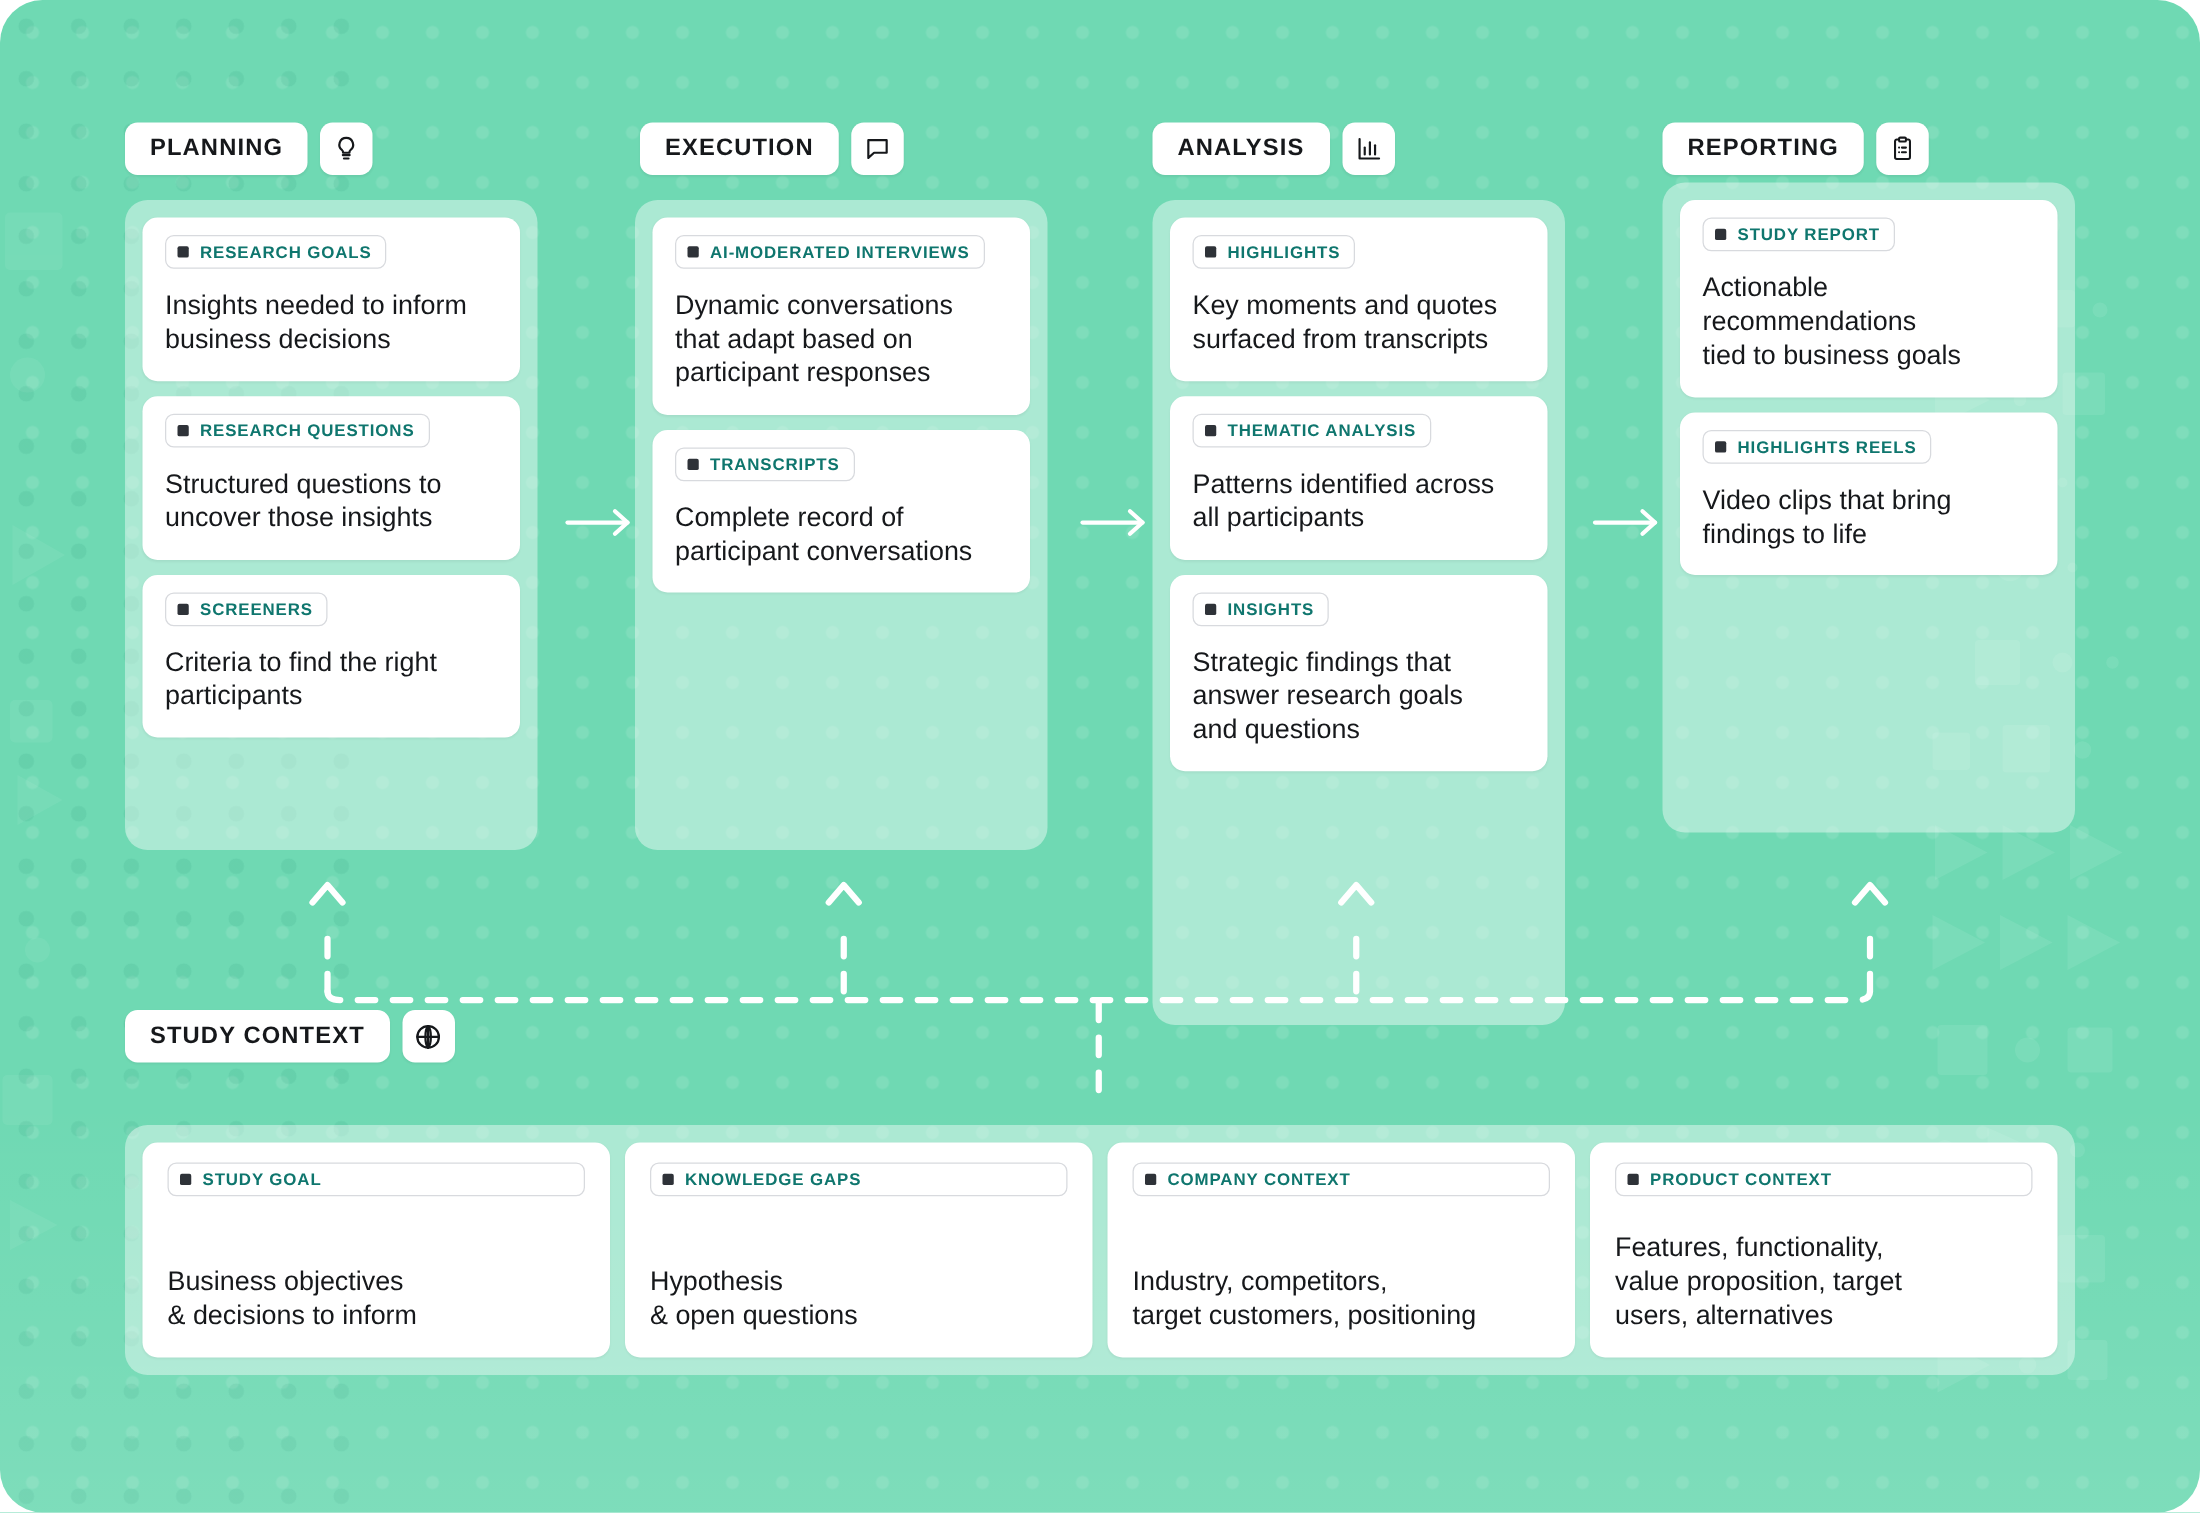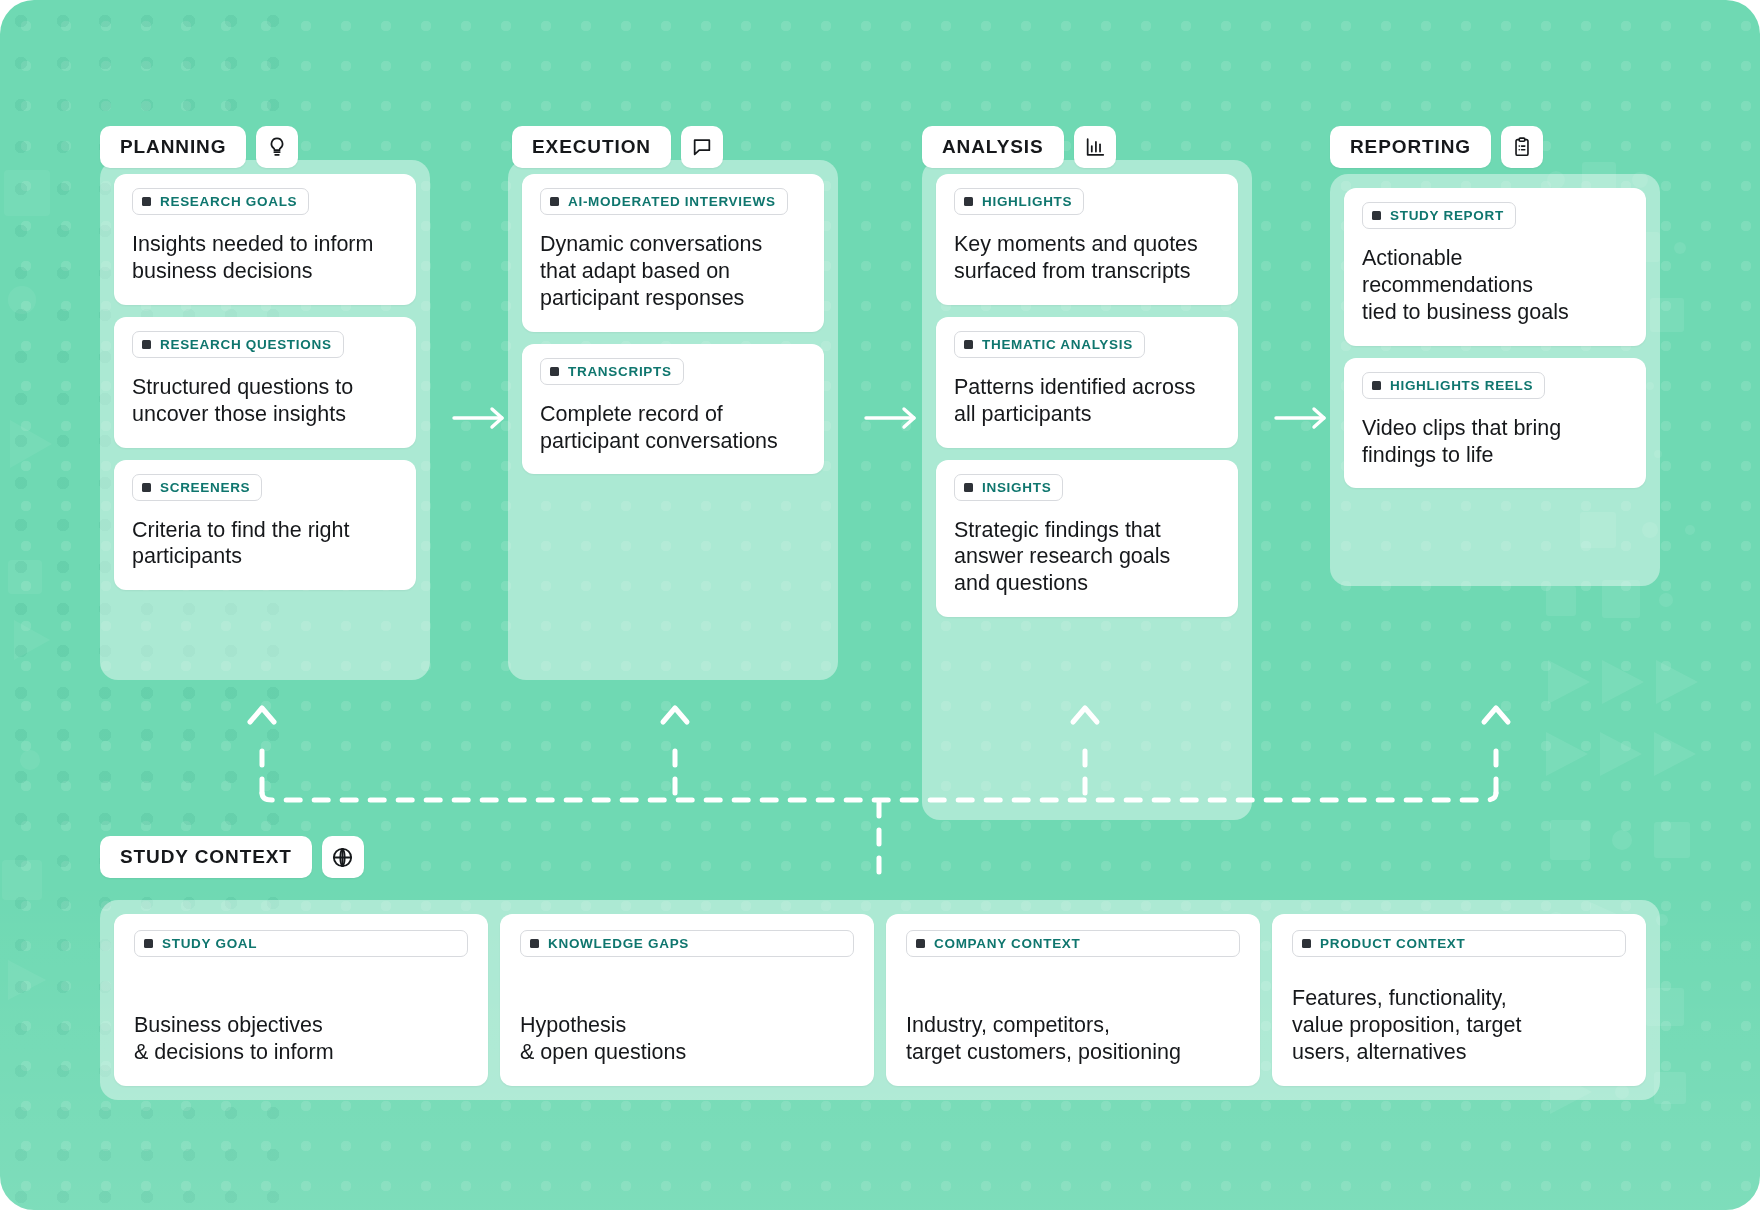--- a/index.html
+++ b/index.html
@@ -56,21 +56,20 @@
     pointer-events: none;
   }
 
   
   .stage-head {
     position: absolute;
     display: flex;
     align-items: center;
     gap: 10px;
     z-index: 4;
-    margin-top: 28px;
   }
   .pill {
     background: #ffffff;
     border-radius: 10px;
     height: 42px;
     display: flex;
     align-items: center;
     padding: 0 20px;
     font-size: 19px;
     font-weight: 600;
@@ -416,21 +415,21 @@
           <rect x="9" y="2.3" width="6" height="3.4" rx="1"></rect>
           <path d="M9 11h.01"></path>
             <path d="M11.5 11H15"></path>
           <path d="M9 15h.01"></path>
             <path d="M11.5 15H15"></path>
         </svg>
       </span>
     </div>
   </div>
 
-  <div class="col-panel" style="left:1330px; top:174px; width:330px; height:412px;">
+  <div class="col-panel" style="left:1330px; top:146px; width:330px; height:520px;">
     <div class="card">
       <span class="chip">
         <span class="sq"></span>
         <span>STUDY REPORT</span>
       </span>
       <div class="card-text">Actionable
 recommendations
 tied to business goals</div>
     </div>
     <div class="card">

